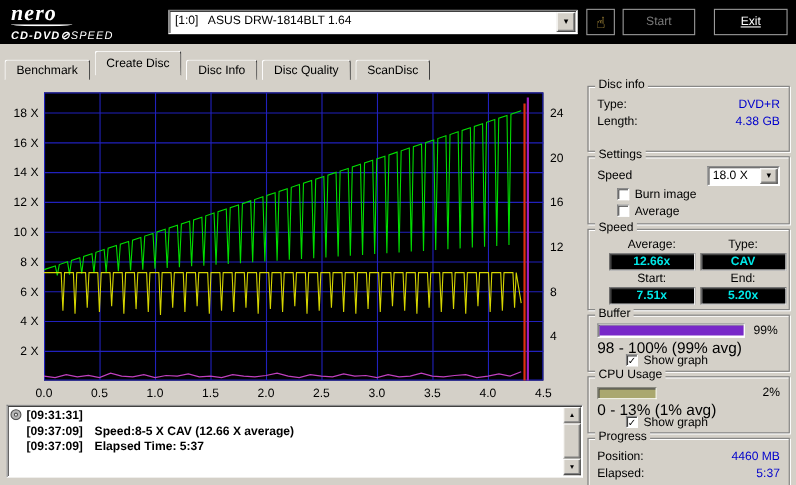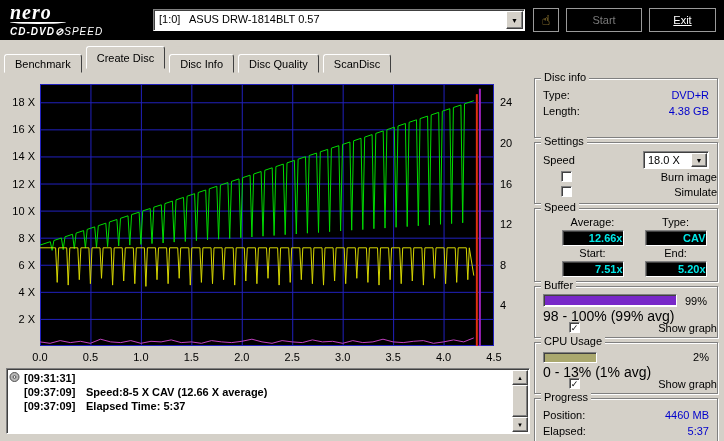--- a/index.html
+++ b/index.html
@@ -19,21 +19,21 @@
   .logo { position:absolute; left:10px; top:1px; color:#fff; }
   .logo .nero { font:italic bold 20px "Liberation Serif","DejaVu Serif",serif; letter-spacing:1px; }
   .logo .swoosh { width:56px; height:4px; border-bottom:2px solid #fff; border-radius:0 0 60% 60%; margin-top:-4px; }
   .logo .line2 { font:italic bold 10px "Liberation Sans",sans-serif; letter-spacing:1px; margin-top:2px; }
   .logo .line2 .outline { font-weight:normal; }
   .drive-combo { position:absolute; left:153px; top:9px; width:372px; height:22px; background:#fff; }
   .drive-combo .txt { position:absolute; left:5px; top:3px; white-space:pre; }
   .combo-arrow { position:absolute; right:1px; top:1px; width:17px; height:18px; text-align:center; font-size:7px; line-height:17px; cursor:default; }
   .toolbtn { position:absolute; top:8px; height:24px; background:#000; border:1px solid #9a9a9a; text-align:center; line-height:22px; color:#fff; cursor:default; }
   .hand-btn { left:533px; width:26px; color:#e0b84c; font-size:14px; }
-  .start-btn { left:566px; width:76px; color:#7a7a7a; }
+  .start-btn { left:566px; width:66px; color:#7a7a7a; }
   .exit-btn  { left:649px; width:67px; text-decoration:underline; }
 
   
   .tabstrip { position:absolute; left:4px; top:46px; height:26px; }
   .tab {
     display:inline-block; position:relative; top:4px; height:19px; padding:3px 10px 0 10px;
     background:#d4d0c8; border:1px solid; border-color:#ffffff #404040 transparent #ffffff;
     border-radius:3px 3px 0 0; margin-right:1px; cursor:default; vertical-align:bottom;
   }
   .tab.active { top:0; height:23px; padding-top:5px; z-index:2; }
@@ -62,26 +62,26 @@
   .g-progress { top:398px; height:50px; }
 
   .kv { display:flex; justify-content:space-between; padding:0 8px; height:16px; line-height:16px; }
   .kv .val { color:#0000cc; }
   .pad-top { padding-top:8px; }
 
   .settings-row1 { display:flex; align-items:center; padding:8px 8px 0 8px; height:26px; }
   .mini-combo { position:relative; margin-left:auto; width:66px; height:18px; background:#fff; }
   .mini-combo .txt { position:absolute; left:4px; top:2px; }
   .mini-combo .combo-arrow { width:16px; height:14px; line-height:13px; }
-  .cbrow { display:flex; align-items:center; height:15px; margin-left:26px; cursor:default;justify-content:space-between; }
+  .cbrow { display:flex; align-items:center; height:15px; margin-left:26px; cursor:default; }
   .cb { width:11px; height:11px; background:#fff; margin-right:5px; font-size:9px; font-weight:bold; line-height:10px; text-align:center; }
 
   .speed-grid { display:grid; grid-template-columns:1fr 1fr; padding-top:7px; row-gap:1px;margin-left:16px; }
   .speed-grid .lbl { text-align:center; height:13px; line-height:13px; }
-  .lcd { width:62px; height:16px; margin:0 auto; background:#000; color:#00e8e8; font-weight:bold; text-align:right; line-height:14px; }
+  .lcd { width:78px; height:16px; margin:0 auto; background:#000; color:#00e8e8; font-weight:bold; text-align:center; line-height:14px; }
 
   .bar-row { display:flex; align-items:center; padding:7px 8px 0 8px; }
   .bar-track { position:relative; width:134px; height:13px; background:#fff; }
   .bar-fill { position:absolute; left:1px; top:1px; bottom:1px; }
   .bar-pct { margin-left:8px; }
   .range-lbl { font-size:14px; padding:1px 0 0 8px; height:12px; }
   .show-row { margin-left:34px; margin-top:1px; }
   .cpu-row { display:flex; align-items:center; padding:8px 8px 0 8px; }
   .cpu-swatch { width:54px; height:11px; }
   .cpu-pct { margin-left:auto; }
@@ -91,21 +91,21 @@
 </head>
 <body>
 
 <div class="topbar">
   <div class="logo">
     <div class="nero">nero</div>
     <div class="swoosh"></div>
     <div class="line2"><span>CD-DVD</span><span>⊘</span><span class="outline">SPEED</span></div>
   </div>
   <div class="drive-combo sunken">
-    <span class="txt">[1:0]   ASUS DRW-1814BLT 0.57</span>
+    <span class="txt">[1:0]   ASUS DRW-1814BLT 1.64</span>
     <span class="combo-arrow raised">▼</span>
   </div>
   <div class="toolbtn hand-btn"><span>☝</span></div>
   <div class="toolbtn start-btn">Start</div>
   <div class="toolbtn exit-btn">Exit</div>
 </div>
 
 <div class="tabstrip">
   <div class="tab">Benchmark</div>
   <div class="tab active">Create Disc</div>
@@ -214,21 +214,21 @@
       <span class="txt">18.0 X</span>
       <span class="combo-arrow raised">▼</span>
     </span>
   </div>
   <div class="cbrow">
     <span class="cb sunken"><span></span></span>
     <span>Burn image</span>
   </div>
   <div class="cbrow">
     <span class="cb sunken"><span></span></span>
-    <span>Simulate</span>
+    <span>Average</span>
   </div>
 </div>
 
 <div class="group g-speed">
   <span class="legend">Speed</span>
   <div class="speed-grid">
     <div class="lbl">Average:</div>
     <div class="lbl">Type:</div>
     <div class="lcd sunken">12.66x</div>
     <div class="lcd sunken">CAV</div>

